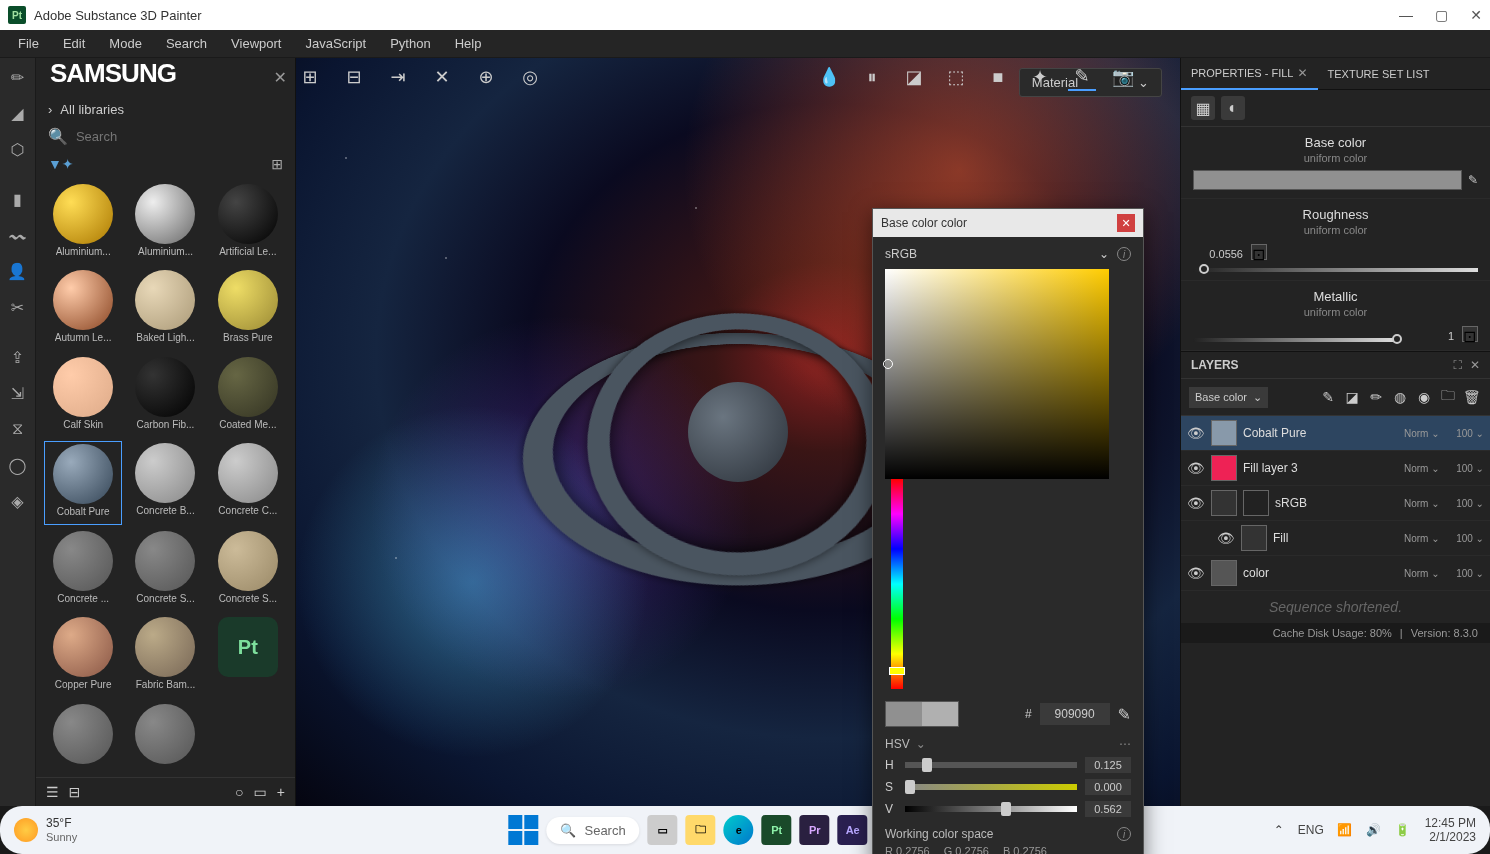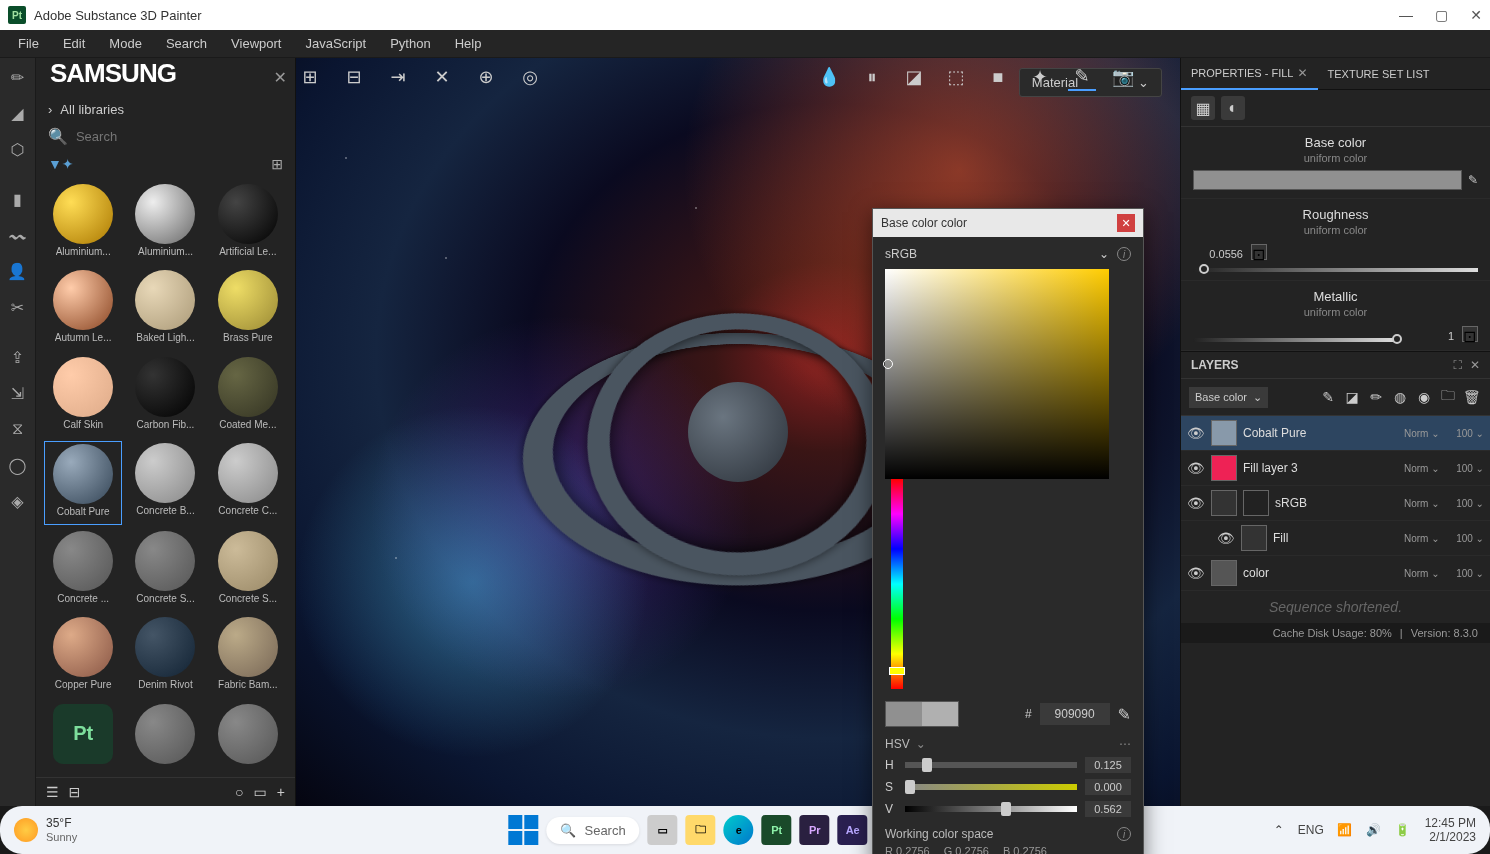--- a/index.html
+++ b/index.html
@@ -299,24 +299,20 @@
         </div>
         <div class="asset-item">
           <div class="asset-thumb t-tan2"></div>
           <div class="asset-label">Concrete S...</div>
         </div>
         <div class="asset-item">
           <div class="asset-thumb t-copper"></div>
           <div class="asset-label">Copper Pure</div>
         </div>
         <div class="asset-item">
-          <div class="asset-thumb t-denim"></div>
-          <div class="asset-label">Denim Rivot</div>
-        </div>
-        <div class="asset-item">
           <div class="asset-thumb t-fabric"></div>
           <div class="asset-label">Fabric Bam...</div>
         </div>
         <div class="asset-item">
           <div class="asset-thumb t-pt">Pt</div>
         </div>
         <div class="asset-item">
           <div class="asset-thumb t-concd"></div>
         </div>
         <div class="asset-item">

